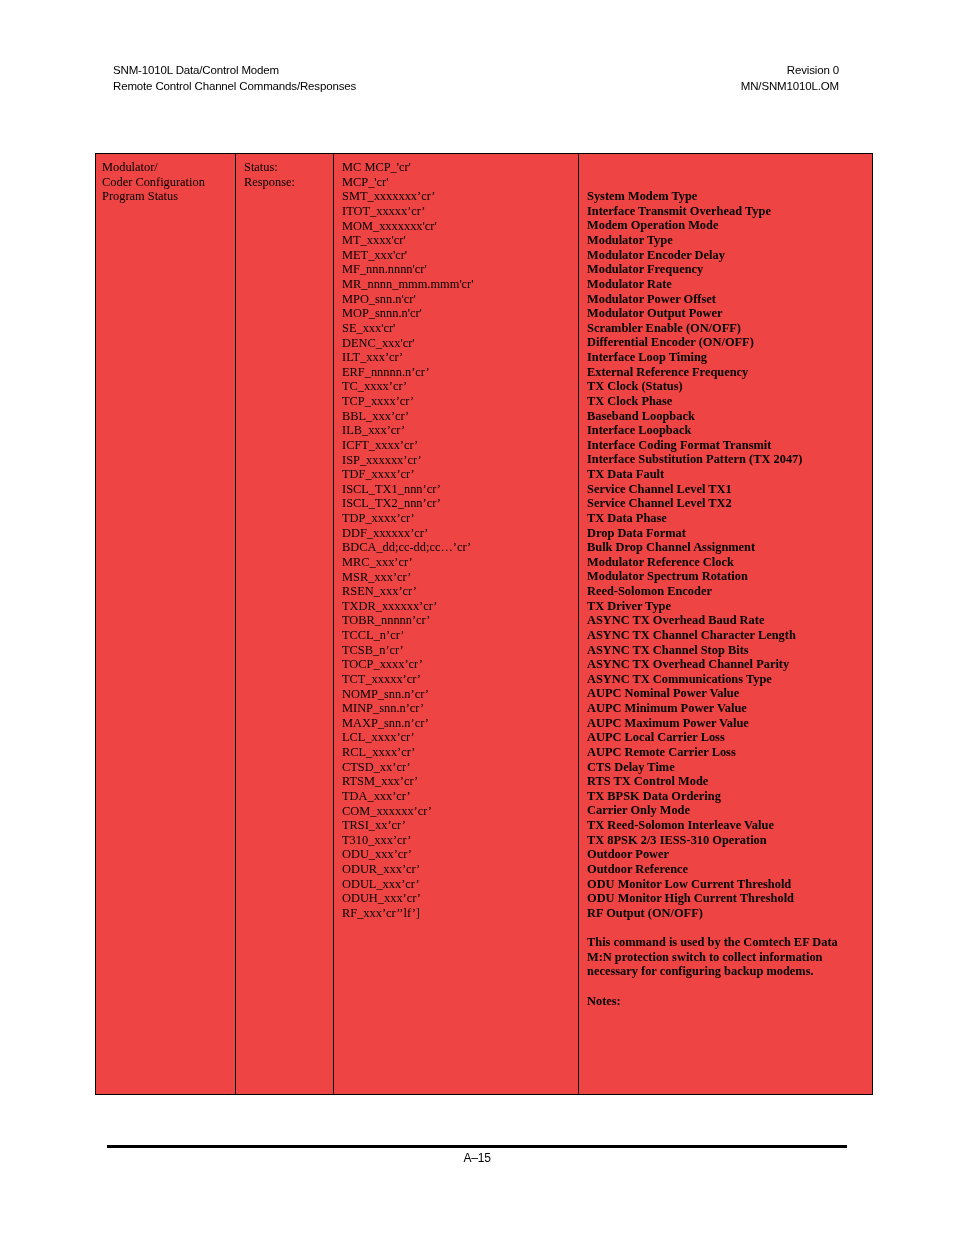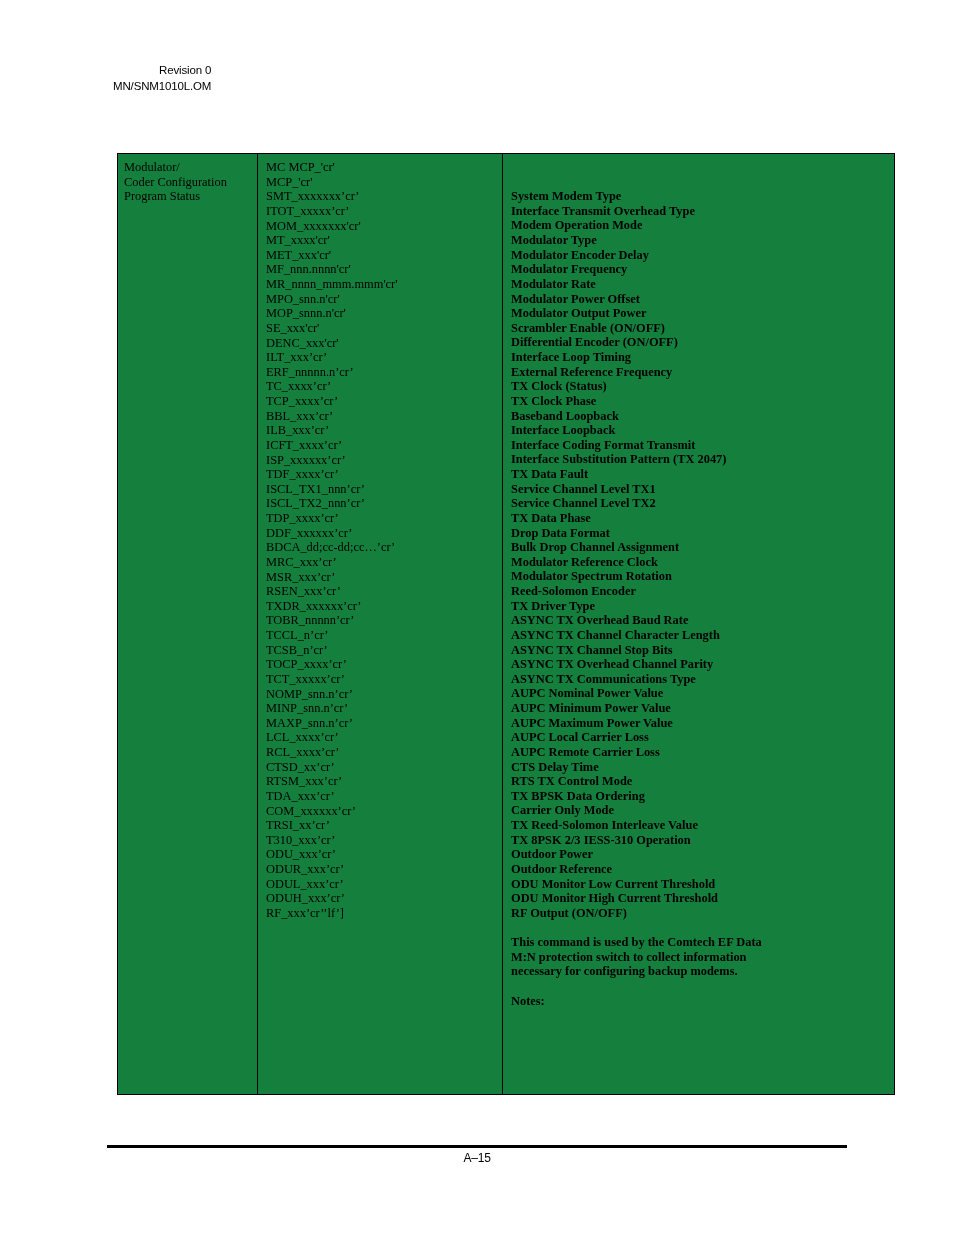--- a/index.html
+++ b/index.html
@@ -28,28 +28,28 @@
     font-size: 11.5px;
     line-height: 16px;
     letter-spacing: -0.15px;
   }
   .page-header .hdr-col-left { text-align: left; }
   .page-header .hdr-col-right { text-align: right; }
 
   
   .cmd-table {
     position: absolute;
-    left: 117px;
+    left: 95px;
     top: 153px;
     width: 778px;
     height: 942px;
     border: 1px solid #000000;
     box-sizing: border-box;
     display: flex;
-    background: #15803d;
+    background: #ef4444;
   }
   .col {
     box-sizing: border-box;
     position: relative;
   }
   .col-name     { width: 140px; border-right: 1px solid #000; padding: 6px 0 0 6px; }
   .col-type     { width: 98px;  border-right: 1px solid #000; padding: 6px 0 0 8px; }
   .col-command  { width: 245px; border-right: 1px solid #000; padding: 6px 0 0 8px; }
   .col-desc     { width: 293px; padding: 6px 0 0 8px; font-weight: bold; }
 
@@ -91,34 +91,42 @@
     text-align: center;
     font-family: "Liberation Sans", sans-serif;
     font-size: 12px;
     letter-spacing: -0.2px;
   }
 </style>
 </head>
 <body>
 
 <div class="page-header">
+  <div class="hdr-col-left">
+    <div>SNM-1010L Data/Control Modem</div>
+    <div>Remote Control Channel Commands/Responses</div>
+  </div>
   <div class="hdr-col-right">
     <div>Revision 0</div>
     <div>MN/SNM1010L.OM</div>
   </div>
 </div>
 
 <div class="cmd-table">
 
   <div class="col col-name">
     <div class="txt">Modulator/</div>
     <div class="txt">Coder Configuration</div>
     <div class="txt">Program Status</div>
   </div>
 
+  <div class="col col-type">
+    <div class="txt">Status:</div>
+    <div class="txt">Response:</div>
+  </div>
 
   <div class="col col-command">
     <div id="command-list">
         <div class="line">MC MCP_'cr'</div>
         <div class="line">MCP_'cr'</div>
         <div class="line">SMT_xxxxxxx’cr’</div>
         <div class="line">ITOT_xxxxx’cr’</div>
         <div class="line">MOM_xxxxxxx'cr'</div>
         <div class="line">MT_xxxx'cr'</div>
         <div class="line">MET_xxx'cr'</div>

